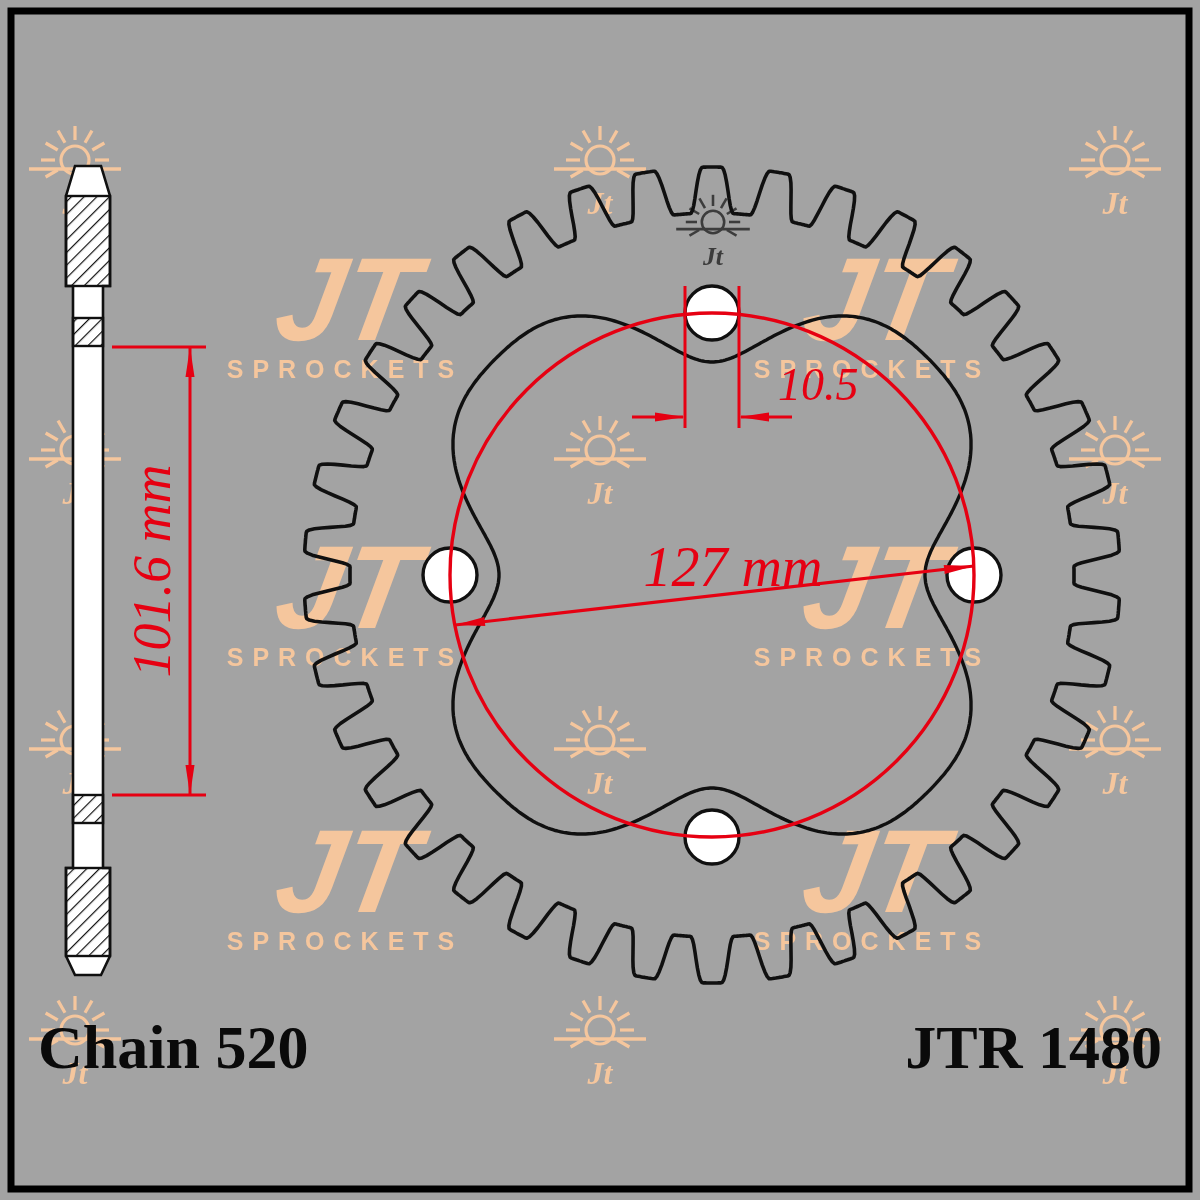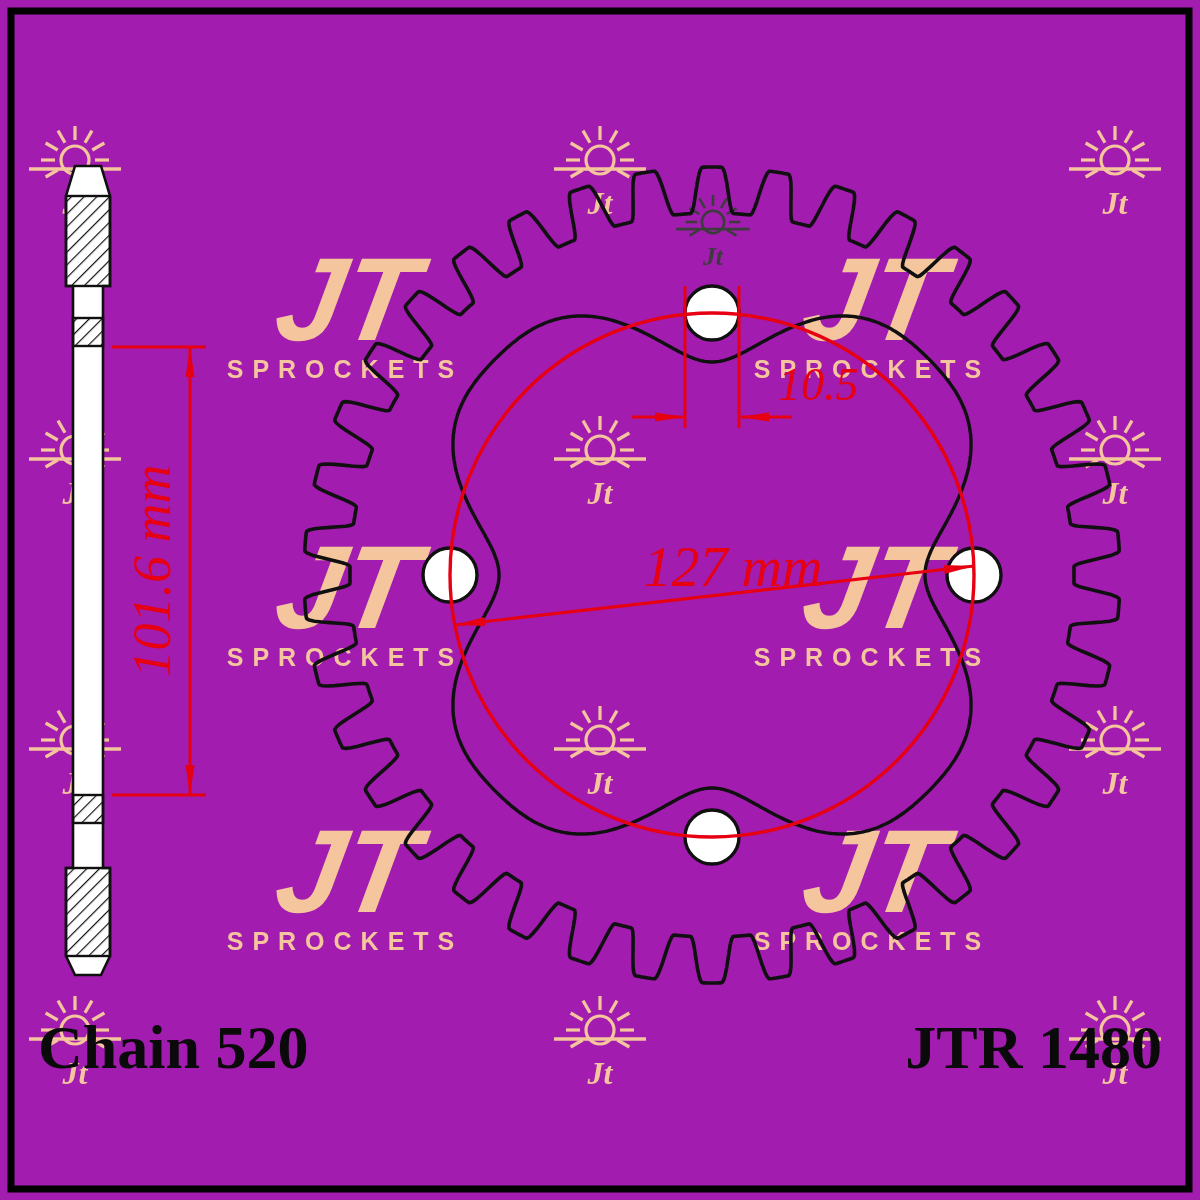--- a/index.html
+++ b/index.html
@@ -1,16 +1,16 @@
 <!DOCTYPE html>
 <html style="--red: #e60012;"><head>
 <meta charset="utf-8">
 <style>
   html,body{margin:0;padding:0;background:#ffffff;}
-  .canvas{position:relative;width:1200px;height:1200px;background:#a21caf;overflow:hidden;}
+  .canvas{position:relative;width:1200px;height:1200px;background:#a3a3a3;overflow:hidden;}
   svg{display:block;}
   text{user-select:none;}
   .dim-label{font-family:"Liberation Serif",serif;font-style:italic;fill:var(--red,#e60012);}
   .part-label{font-family:"Liberation Serif",serif;font-weight:700;fill:#0a0a0a;}
 </style>
 </head>
 <body>
 
 <div class="canvas">
   <svg id="diagram" width="1200" height="1200" viewBox="0 0 1200 1200">

